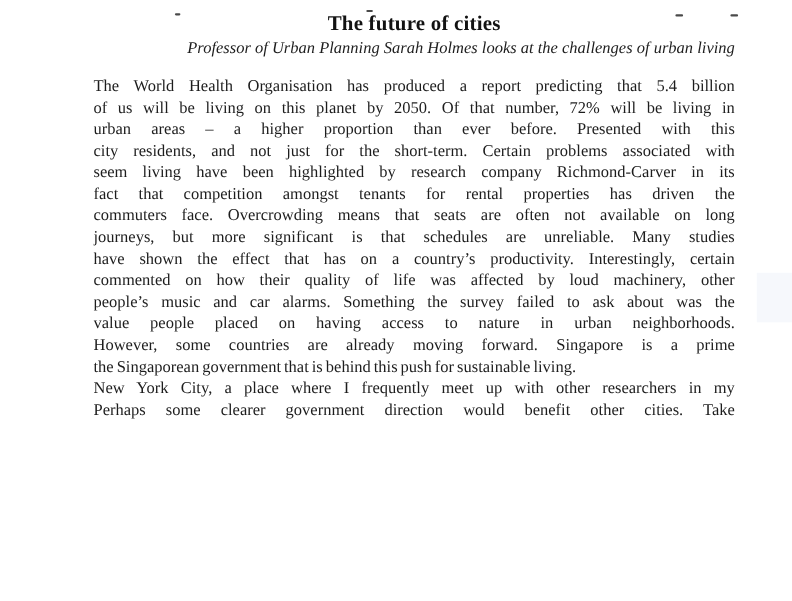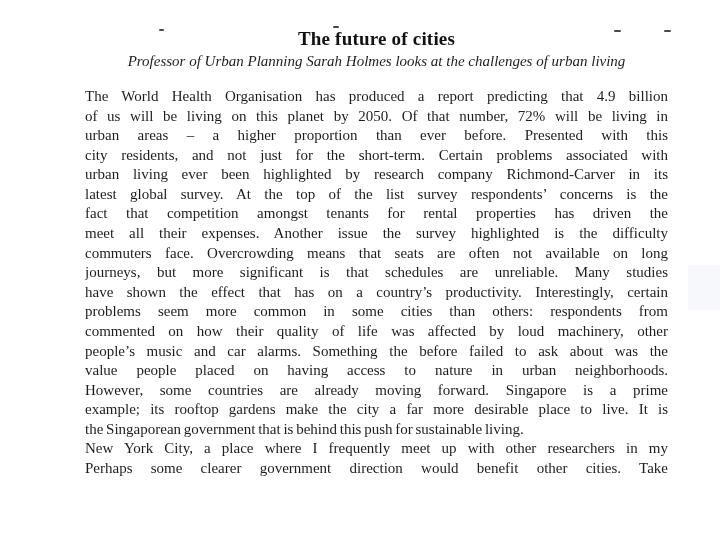--- a/index.html
+++ b/index.html
@@ -3,40 +3,39 @@
 <meta charset="utf-8">
 <style>
   html, body { margin: 0; padding: 0; background: #ffffff; }
   .page {
     position: relative;
     width: 720px;
     height: 490px;
     background: #ffffff;
     overflow: hidden;
     font-family: "Liberation Serif", serif;
-    margin-top: 17px;
   }
   .article-title {
     position: absolute;
     top: 11px;
     left: 85px;
     width: 583px;
     margin: 0;
     text-align: center;
     font-size: 19px;
     font-weight: bold;
     color: #121212;
     letter-spacing: 0.2px;
   }
   .article-byline {
     position: absolute;
     top: 36px;
     left: 85px;
     width: 583px;
-    text-align: center;
+    text-align: right;
     font-style: italic;
     font-size: 15px;
     color: #1d1d1d;
   }
   .article-body {
     position: absolute;
     top: 70px;
     left: 85px;
     width: 583px;
     font-size: 15px;
@@ -81,35 +80,31 @@
   <div class="artifact-dash a2"></div>
   <div class="artifact-dash a3"></div>
   <div class="artifact-dash a4"></div>
   <div class="faded-patch"></div>
 
   <h1 class="article-title">The future of cities</h1>
 
   <div class="article-byline">Professor of Urban Planning Sarah Holmes looks at the challenges of urban living</div>
 
   <div class="article-body">
-      <div class="line">The World Health Organisation has produced a report predicting that 4.9 billion</div>
+      <div class="line">The World Health Organisation has produced a report predicting that 5.4 billion</div>
       <div class="line">of us will be living on this planet by 2050. Of that number, 72% will be living in</div>
       <div class="line">urban areas – a higher proportion than ever before. Presented with this</div>
       <div class="line">city residents, and not just for the short-term. Certain problems associated with</div>
-      <div class="line">urban living ever been highlighted by research company Richmond-Carver in its</div>
-      <div class="line">latest global survey. At the top of the list survey respondents’ concerns is the</div>
+      <div class="line">seem living have been highlighted by research company Richmond-Carver in its</div>
       <div class="line">fact that competition amongst tenants for rental properties has driven the</div>
-      <div class="line">meet all their expenses. Another issue the survey highlighted is the difficulty</div>
       <div class="line">commuters face. Overcrowding means that seats are often not available on long</div>
       <div class="line">journeys, but more significant is that schedules are unreliable. Many studies</div>
       <div class="line">have shown the effect that has on a country’s productivity. Interestingly, certain</div>
-      <div class="line">problems seem more common in some cities than others: respondents from</div>
       <div class="line">commented on how their quality of life was affected by loud machinery, other</div>
-      <div class="line">people’s music and car alarms. Something the before failed to ask about was the</div>
+      <div class="line">people’s music and car alarms. Something the survey failed to ask about was the</div>
       <div class="line">value people placed on having access to nature in urban neighborhoods.</div>
       <div class="line">However, some countries are already moving forward. Singapore is a prime</div>
-      <div class="line">example; its rooftop gardens make the city a far more desirable place to live. It is</div>
       <div class="line para-end">the Singaporean government that is behind this push for sustainable living.</div>
       <div class="line">New York City, a place where I frequently meet up with other researchers in my</div>
       <div class="line">Perhaps some clearer government direction would benefit other cities. Take</div>
     </div>
 
 </div>
 
 </body></html>

